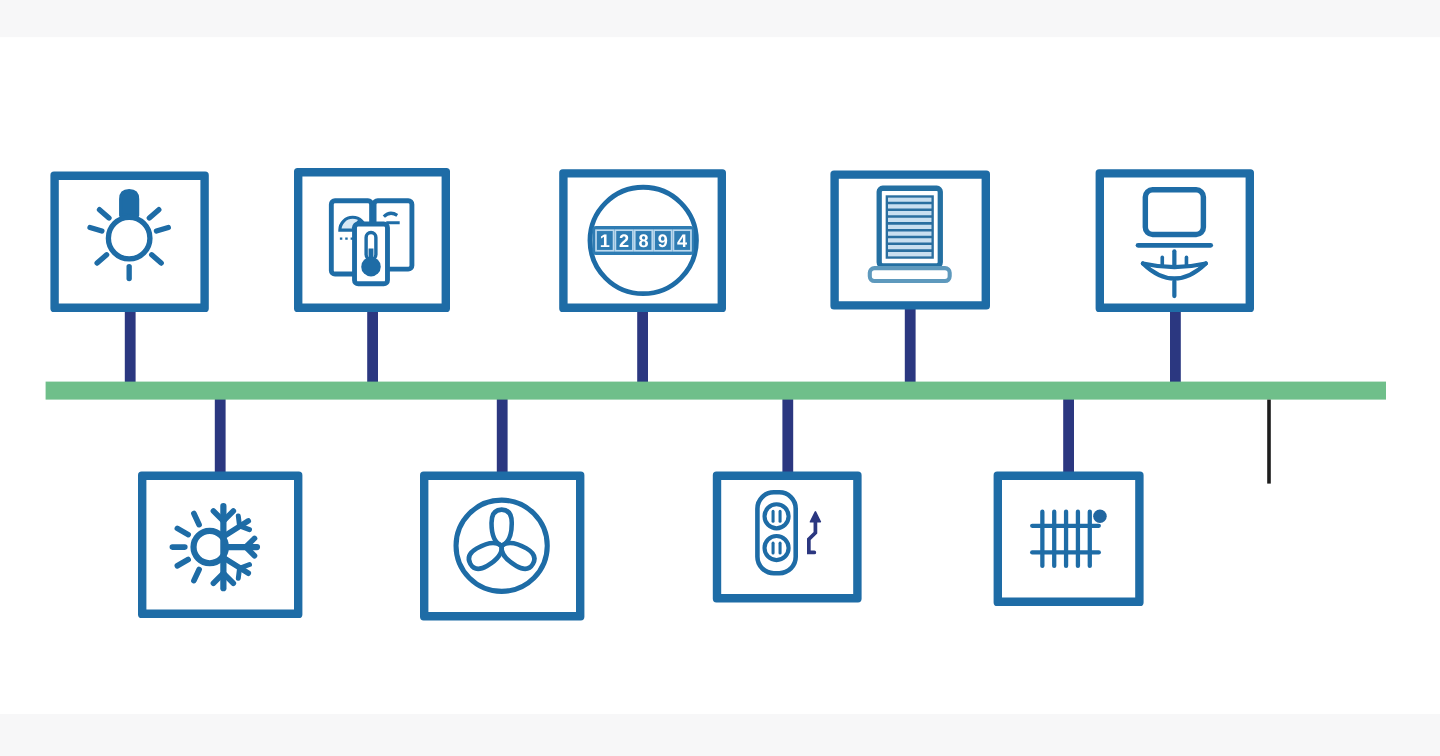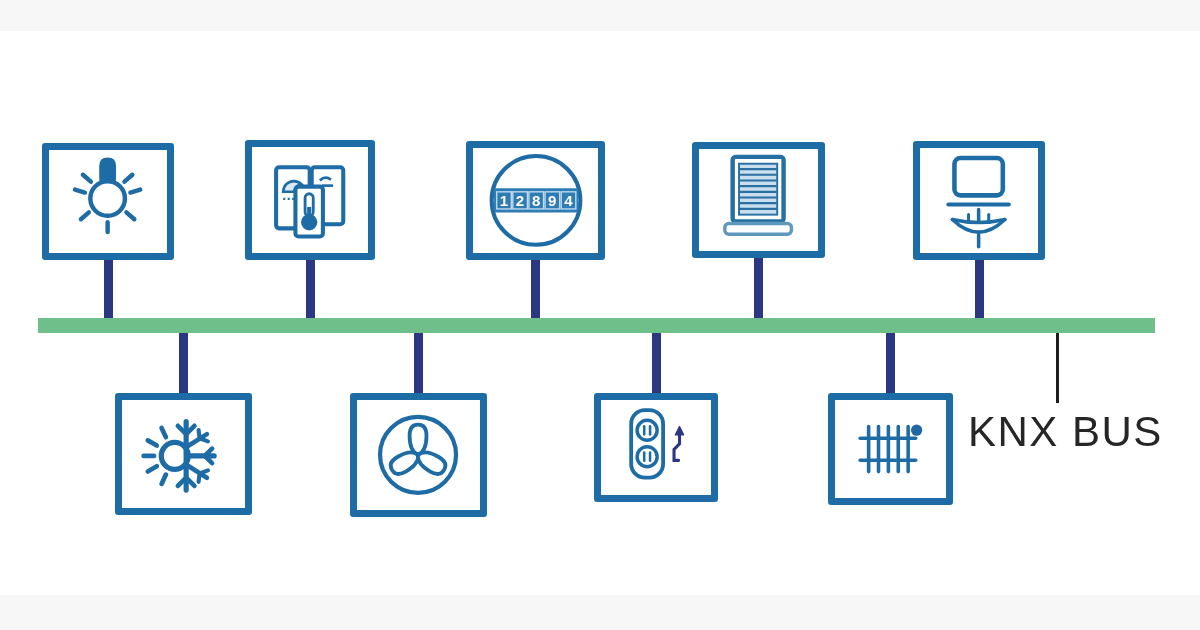--- a/index.html
+++ b/index.html
@@ -192,15 +192,14 @@
         <line x1="58.5" y1="26" x2="58.5" y2="74"></line>
         <line x1="69" y1="26" x2="69" y2="74"></line>
         <line x1="18" y1="38.5" x2="77" y2="38.5"></line>
         <line x1="18" y1="62" x2="77" y2="62"></line>
       </g>
       <circle cx="78" cy="30" r="6" fill="#2166a0"></circle>
     </svg>
   </div>
 
   <div id="knx-line"></div>
-  <div id="knx-label">KNX BUS</div>
 
 </div>
 
 </body></html>

